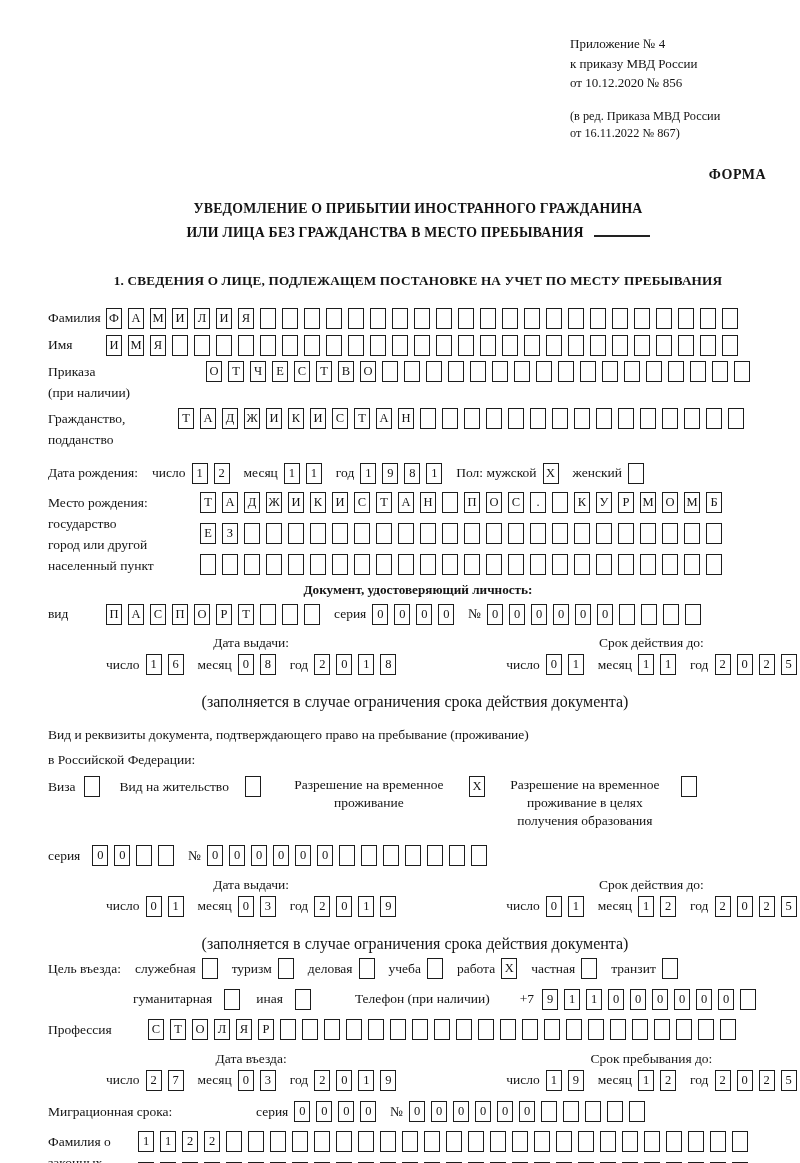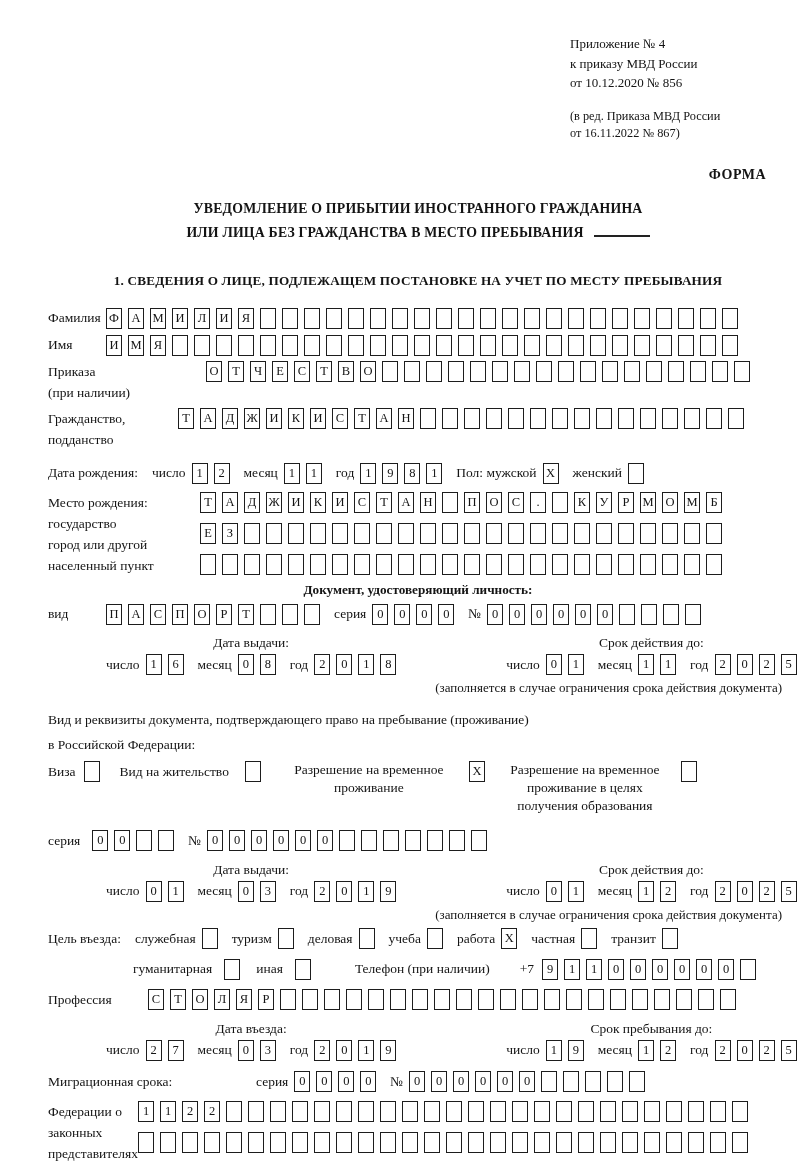--- a/index.html
+++ b/index.html
@@ -39,21 +39,21 @@
   .gap8{margin-left:8px}.gap12{margin-left:12px}.gap16{margin-left:16px}.gap20{margin-left:20px}
 
   .sub{margin:0 6px 0 14px;}
   .sub.first{margin-left:0;}
 
   
   .dates-wrap{display:flex;margin-top:10px;}
   .dgroup{display:flex;flex-direction:column;}
   .dgroup .dlabel{text-align:center;margin-bottom:3px;}
   .drow{display:flex;align-items:center;}
-  .note{font-size:13px;text-align:right;margin-top:5px;padding-right:6px;}
+  .note{font-size:16px;text-align:center;margin-top:18px;padding-right:6px;}
 
   .opt{display:flex;align-items:flex-start;}
   .opt .olabel{line-height:1.35;}
   .opt .center{text-align:center;}
   .optrow{display:flex;align-items:flex-start;margin-top:12px;}
 
   .intro{margin-top:12px;line-height:1.8;}
   .heading-c{text-align:center;font-weight:bold;font-size:13.2px;margin-top:6px;}
 </style>
 </head>
@@ -684,21 +684,21 @@
         <span class="cell"></span>
         <span class="cell"></span>
         <span class="cell"></span>
         <span class="cell"></span>
         <span class="cell"></span>
       </span>
   </div>
 
   <div class="frow top" style="margin-top:8px">
     <span class="lbl w90">
-      <span class="ln" style="display:block">Федерации о</span>
+      <span class="ln" style="display:block">Фамилия о</span>
       <span class="ln" style="display:block">законных</span>
       <span class="ln" style="display:block">представителях</span>
       <span class="ln" style="display:block">(родителях,</span>
 
     </span>
     <span class="stack">
       <span class="boxes">
           <span class="cell">1</span>
           <span class="cell">1</span>
           <span class="cell">2</span>

